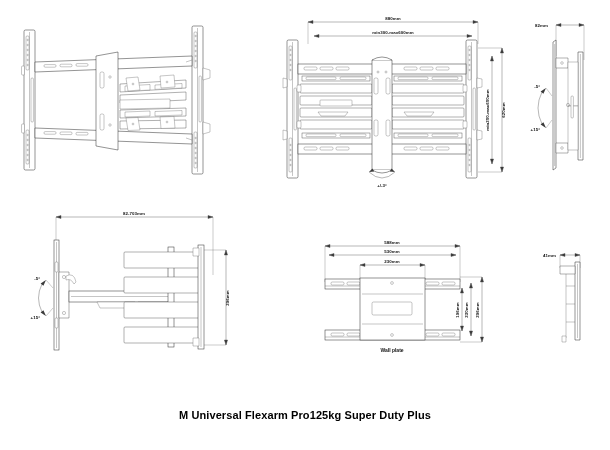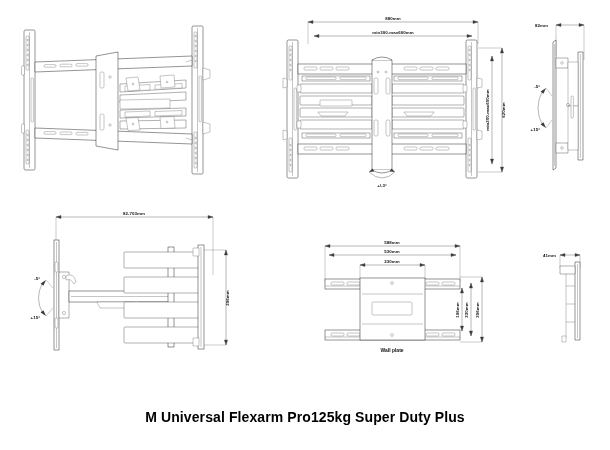--- a/index.html
+++ b/index.html
@@ -22,21 +22,21 @@
     font-size:5px;
     font-weight:bold;
     fill:#111;
     font-family:"Liberation Sans", sans-serif;
   }
   .title{
     position:absolute;
     left:0;right:0;
     top:409px;
     text-align:center;
-    font-size:14px;
+    font-size:11px;
     font-weight:bold;
     letter-spacing:0.1px;
     color:#000;
   }
   .ln{stroke:#2b2b2b;stroke-width:0.5;fill:none;}
   .ln2{stroke:#3a3a3a;stroke-width:0.4;fill:none;}
   .thin{stroke:#5a5a5a;stroke-width:0.35;fill:none;}
   .dimline{stroke:#4a4a4a;stroke-width:0.4;fill:none;}
   .ext{stroke:#6a6a6a;stroke-width:0.35;fill:none;}
   .fillwhite{fill:#ffffff;}

